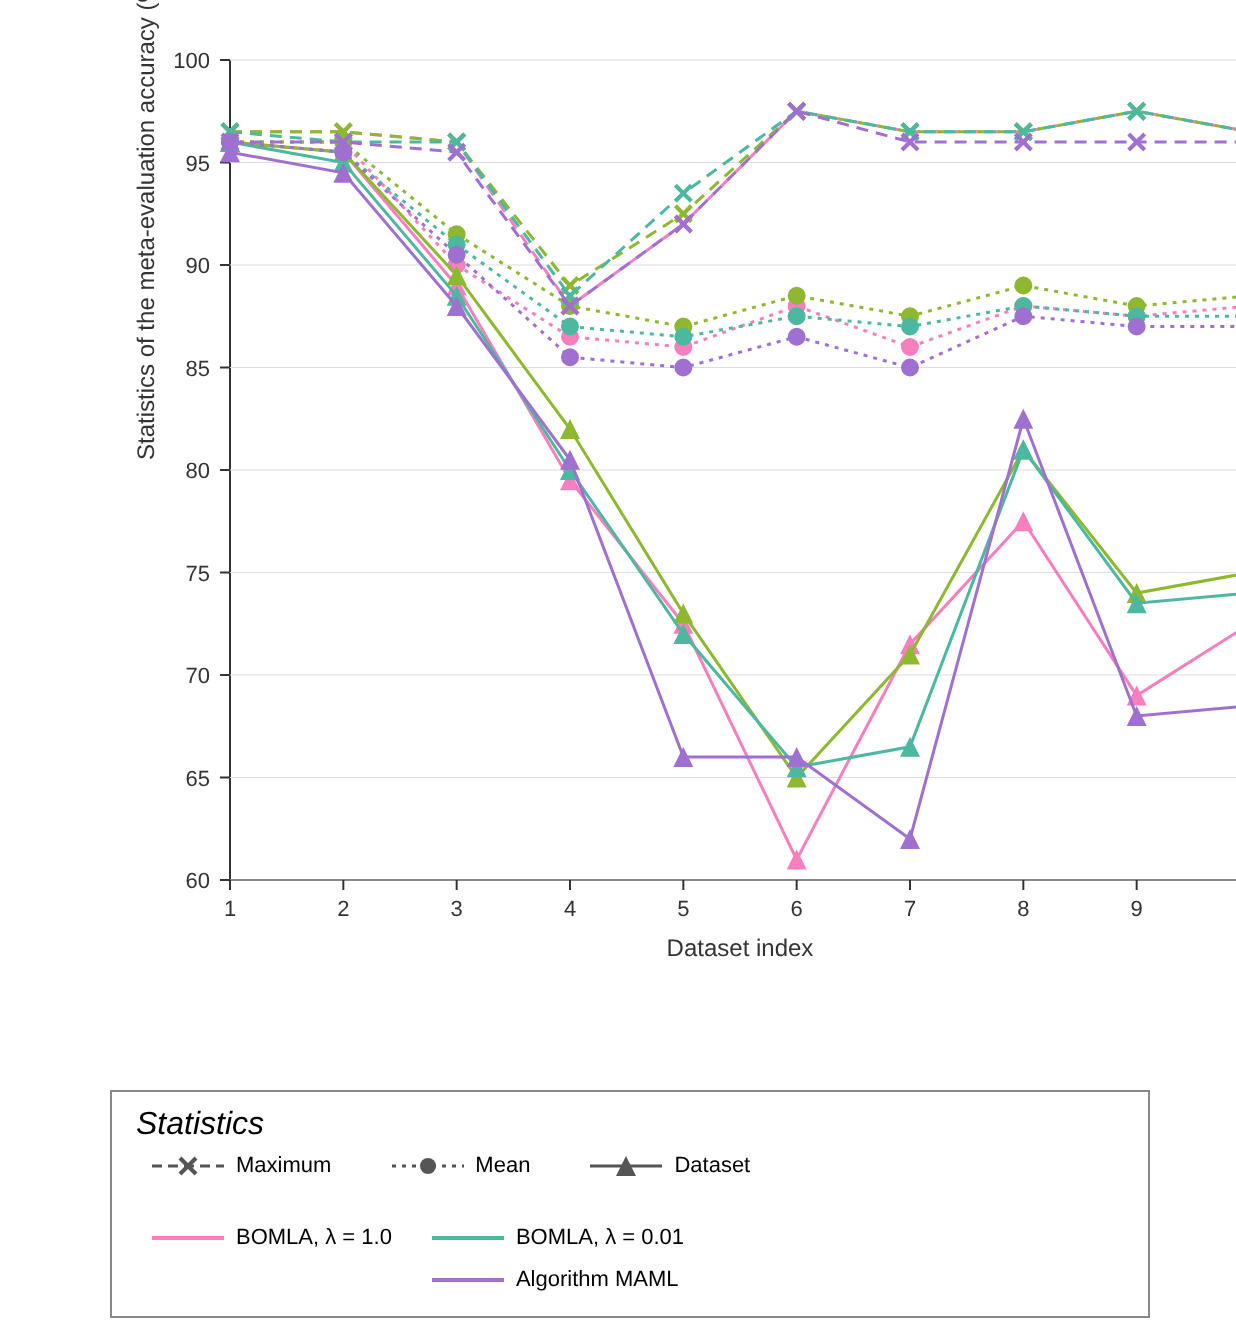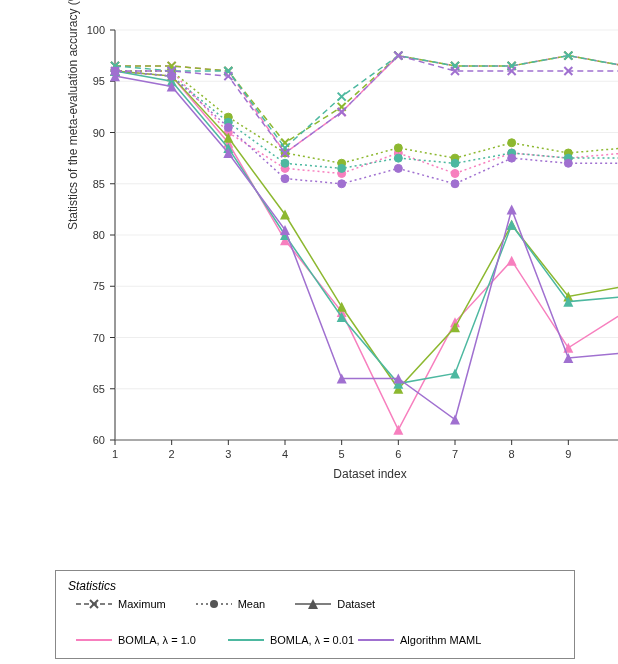--- a/index.html
+++ b/index.html
@@ -27,21 +27,21 @@
       position: absolute;
       bottom: 10px;
       left: 40px;
       border: 1px solid #888;
       padding: 8px 12px;
       background: white;
       font-size: 11px;
     }
     .legend-section-title {
       font-style: italic;
-      font-size: 12px;
+      font-size: 16px;
       margin-bottom: 4px;
     }
     .legend-row {
       display: flex;
       align-items: center;
       margin-bottom: 3px;
     }
     .legend-line {
       width: 36px;
       height: 14px;
@@ -315,32 +315,32 @@
         <div class="legend-line">
           <svg width="36" height="14">
             <line x1="0" y1="7" x2="36" y2="7" stroke="#555" stroke-width="1.5"></line>
             <polygon points="18,2 13,12 23,12" fill="#555"></polygon>
           </svg>
         </div>
         <span>Dataset</span>
       </div>
     </div>
 
-    <div style="display:flex; gap:32px; margin-left:8px;">
+    <div style="display:flex; gap:20px; margin-left:8px;">
       <div style="display:flex; flex-direction:column; gap:4px;">
         <div class="legend-row">
           <div class="legend-line">
             <svg width="36" height="14">
               <line x1="0" y1="7" x2="36" y2="7" stroke="#f77fbe" stroke-width="2"></line>
             </svg>
           </div>
           <span>BOMLA, λ = 1.0</span>
         </div>
       </div>
-      <div style="display:flex; gap:4px;">
+      <div style="display:flex; flex-direction:column; gap:4px;">
         <div class="legend-row">
           <div class="legend-line">
             <svg width="36" height="14">
               <line x1="0" y1="7" x2="36" y2="7" stroke="#4db8a0" stroke-width="2"></line>
             </svg>
           </div>
           <span>BOMLA, λ = 0.01</span>
         </div>
         <div class="legend-row">
           <div class="legend-line">

